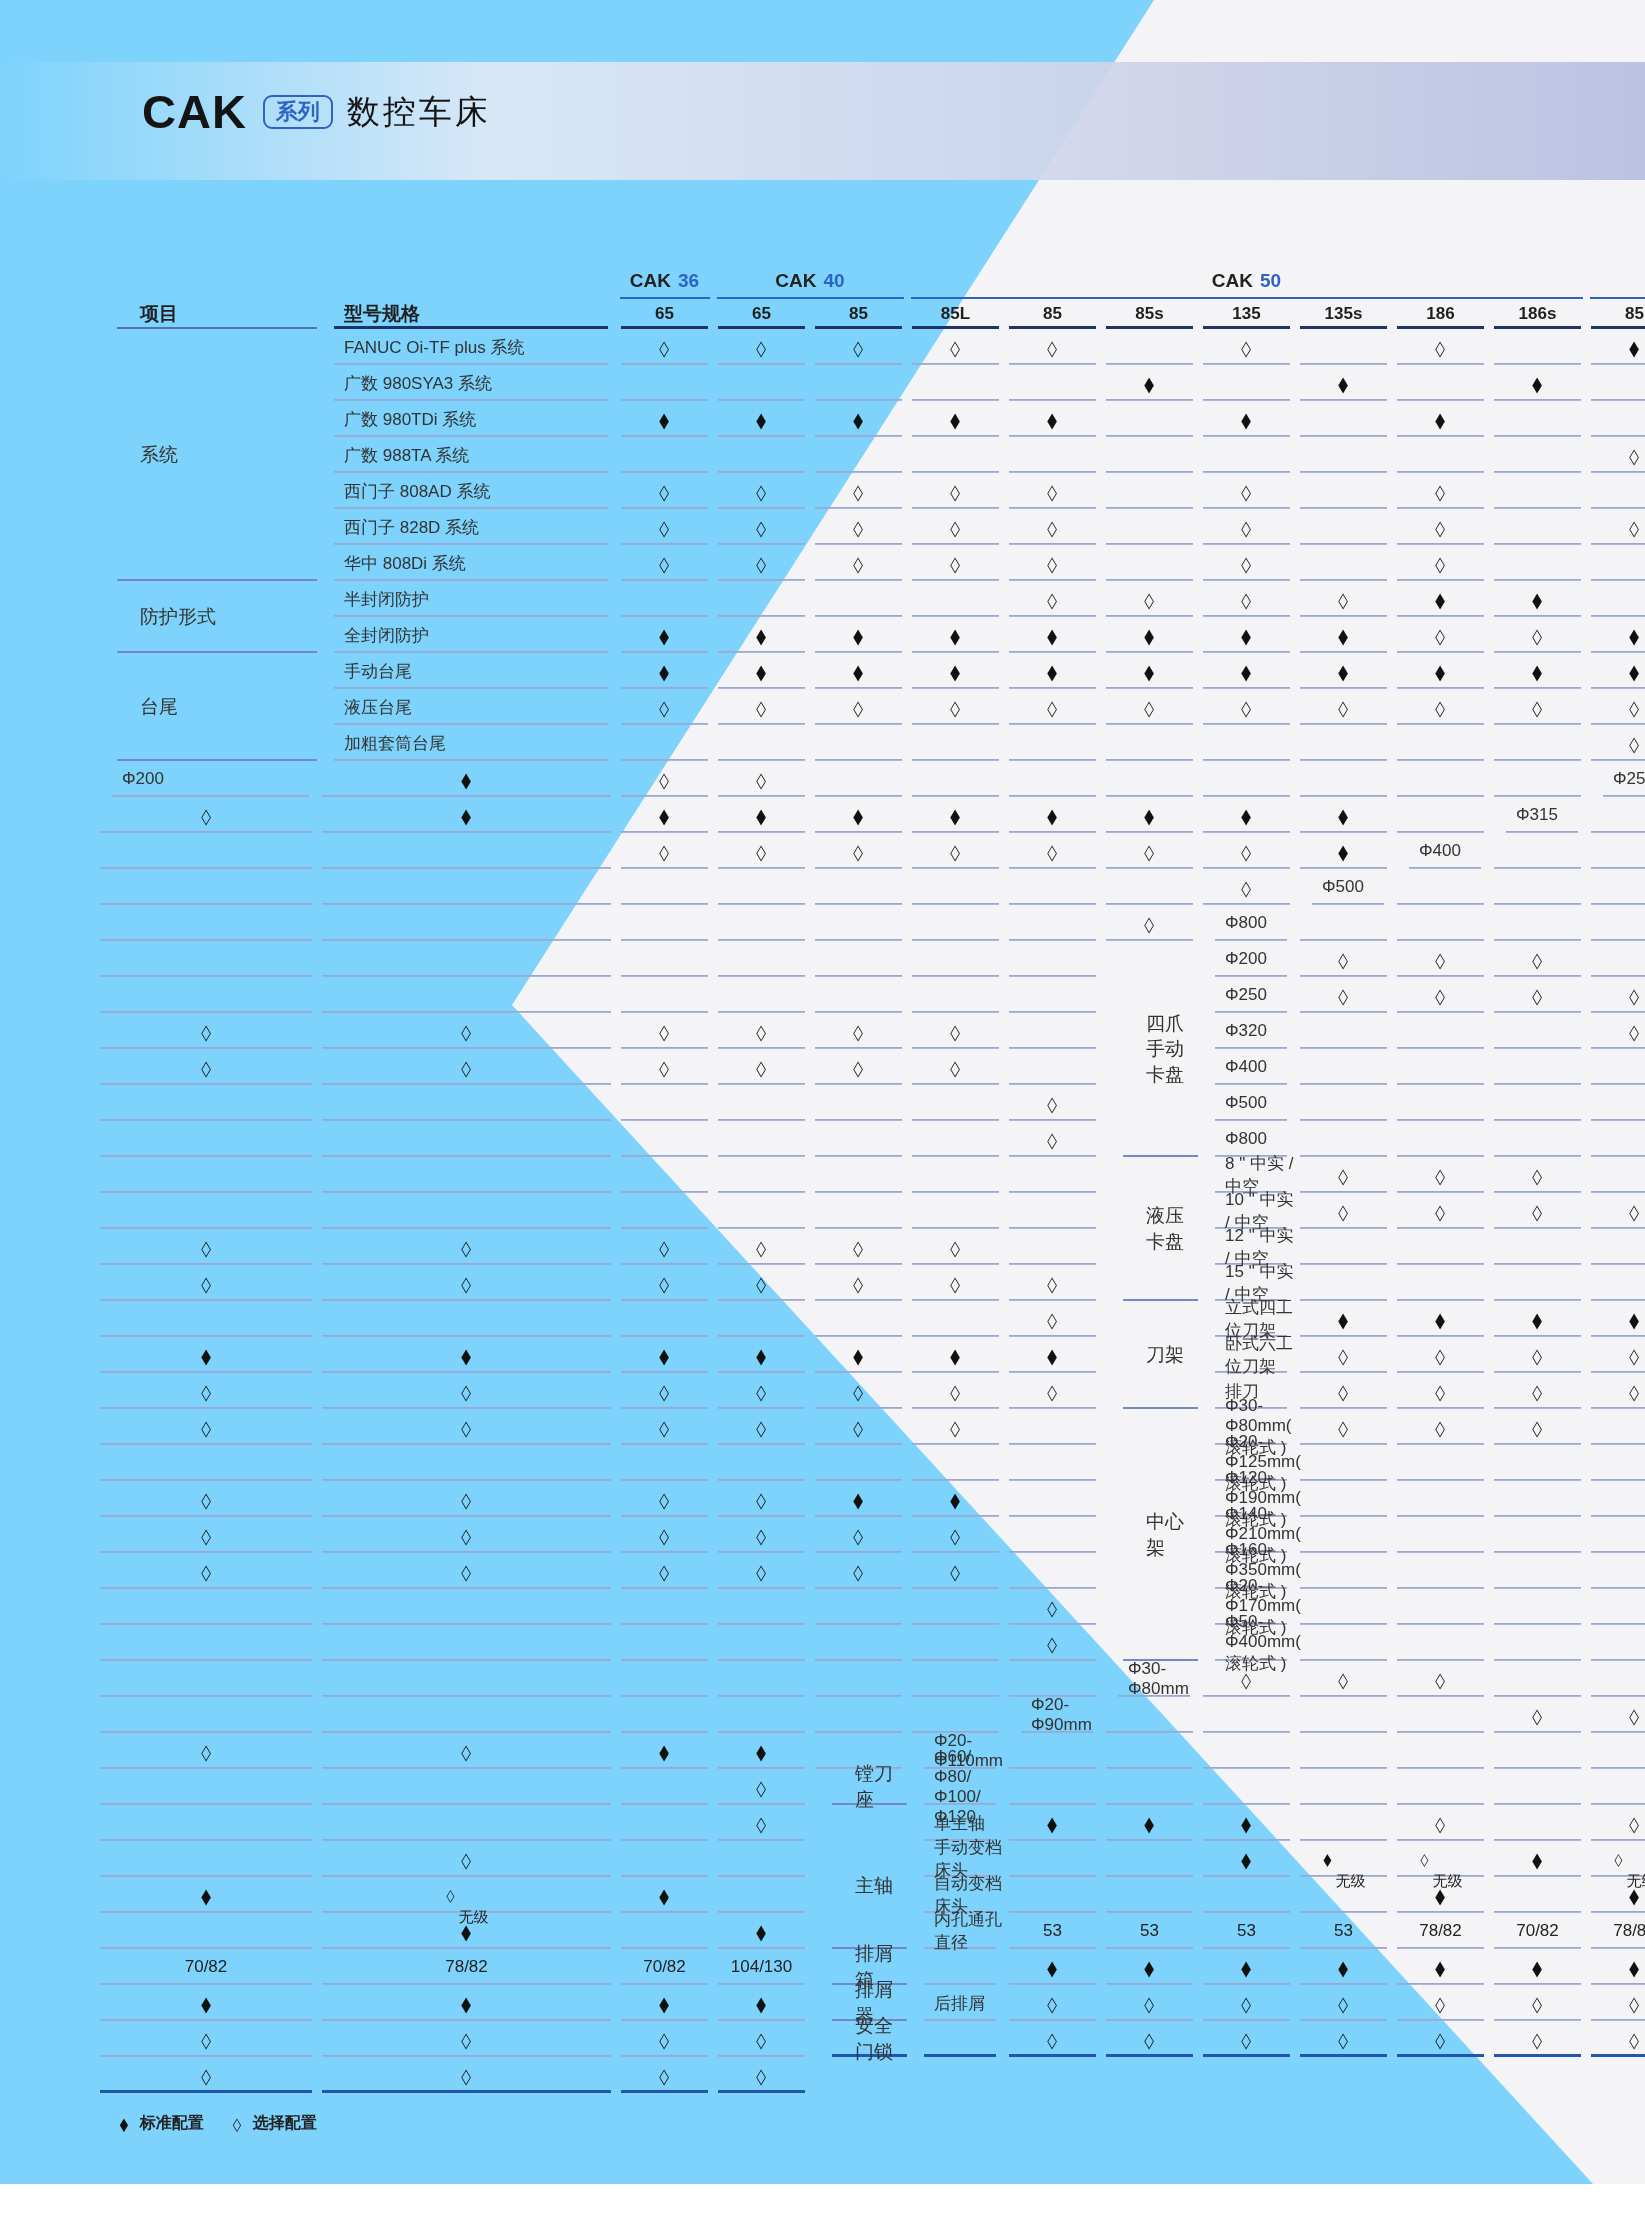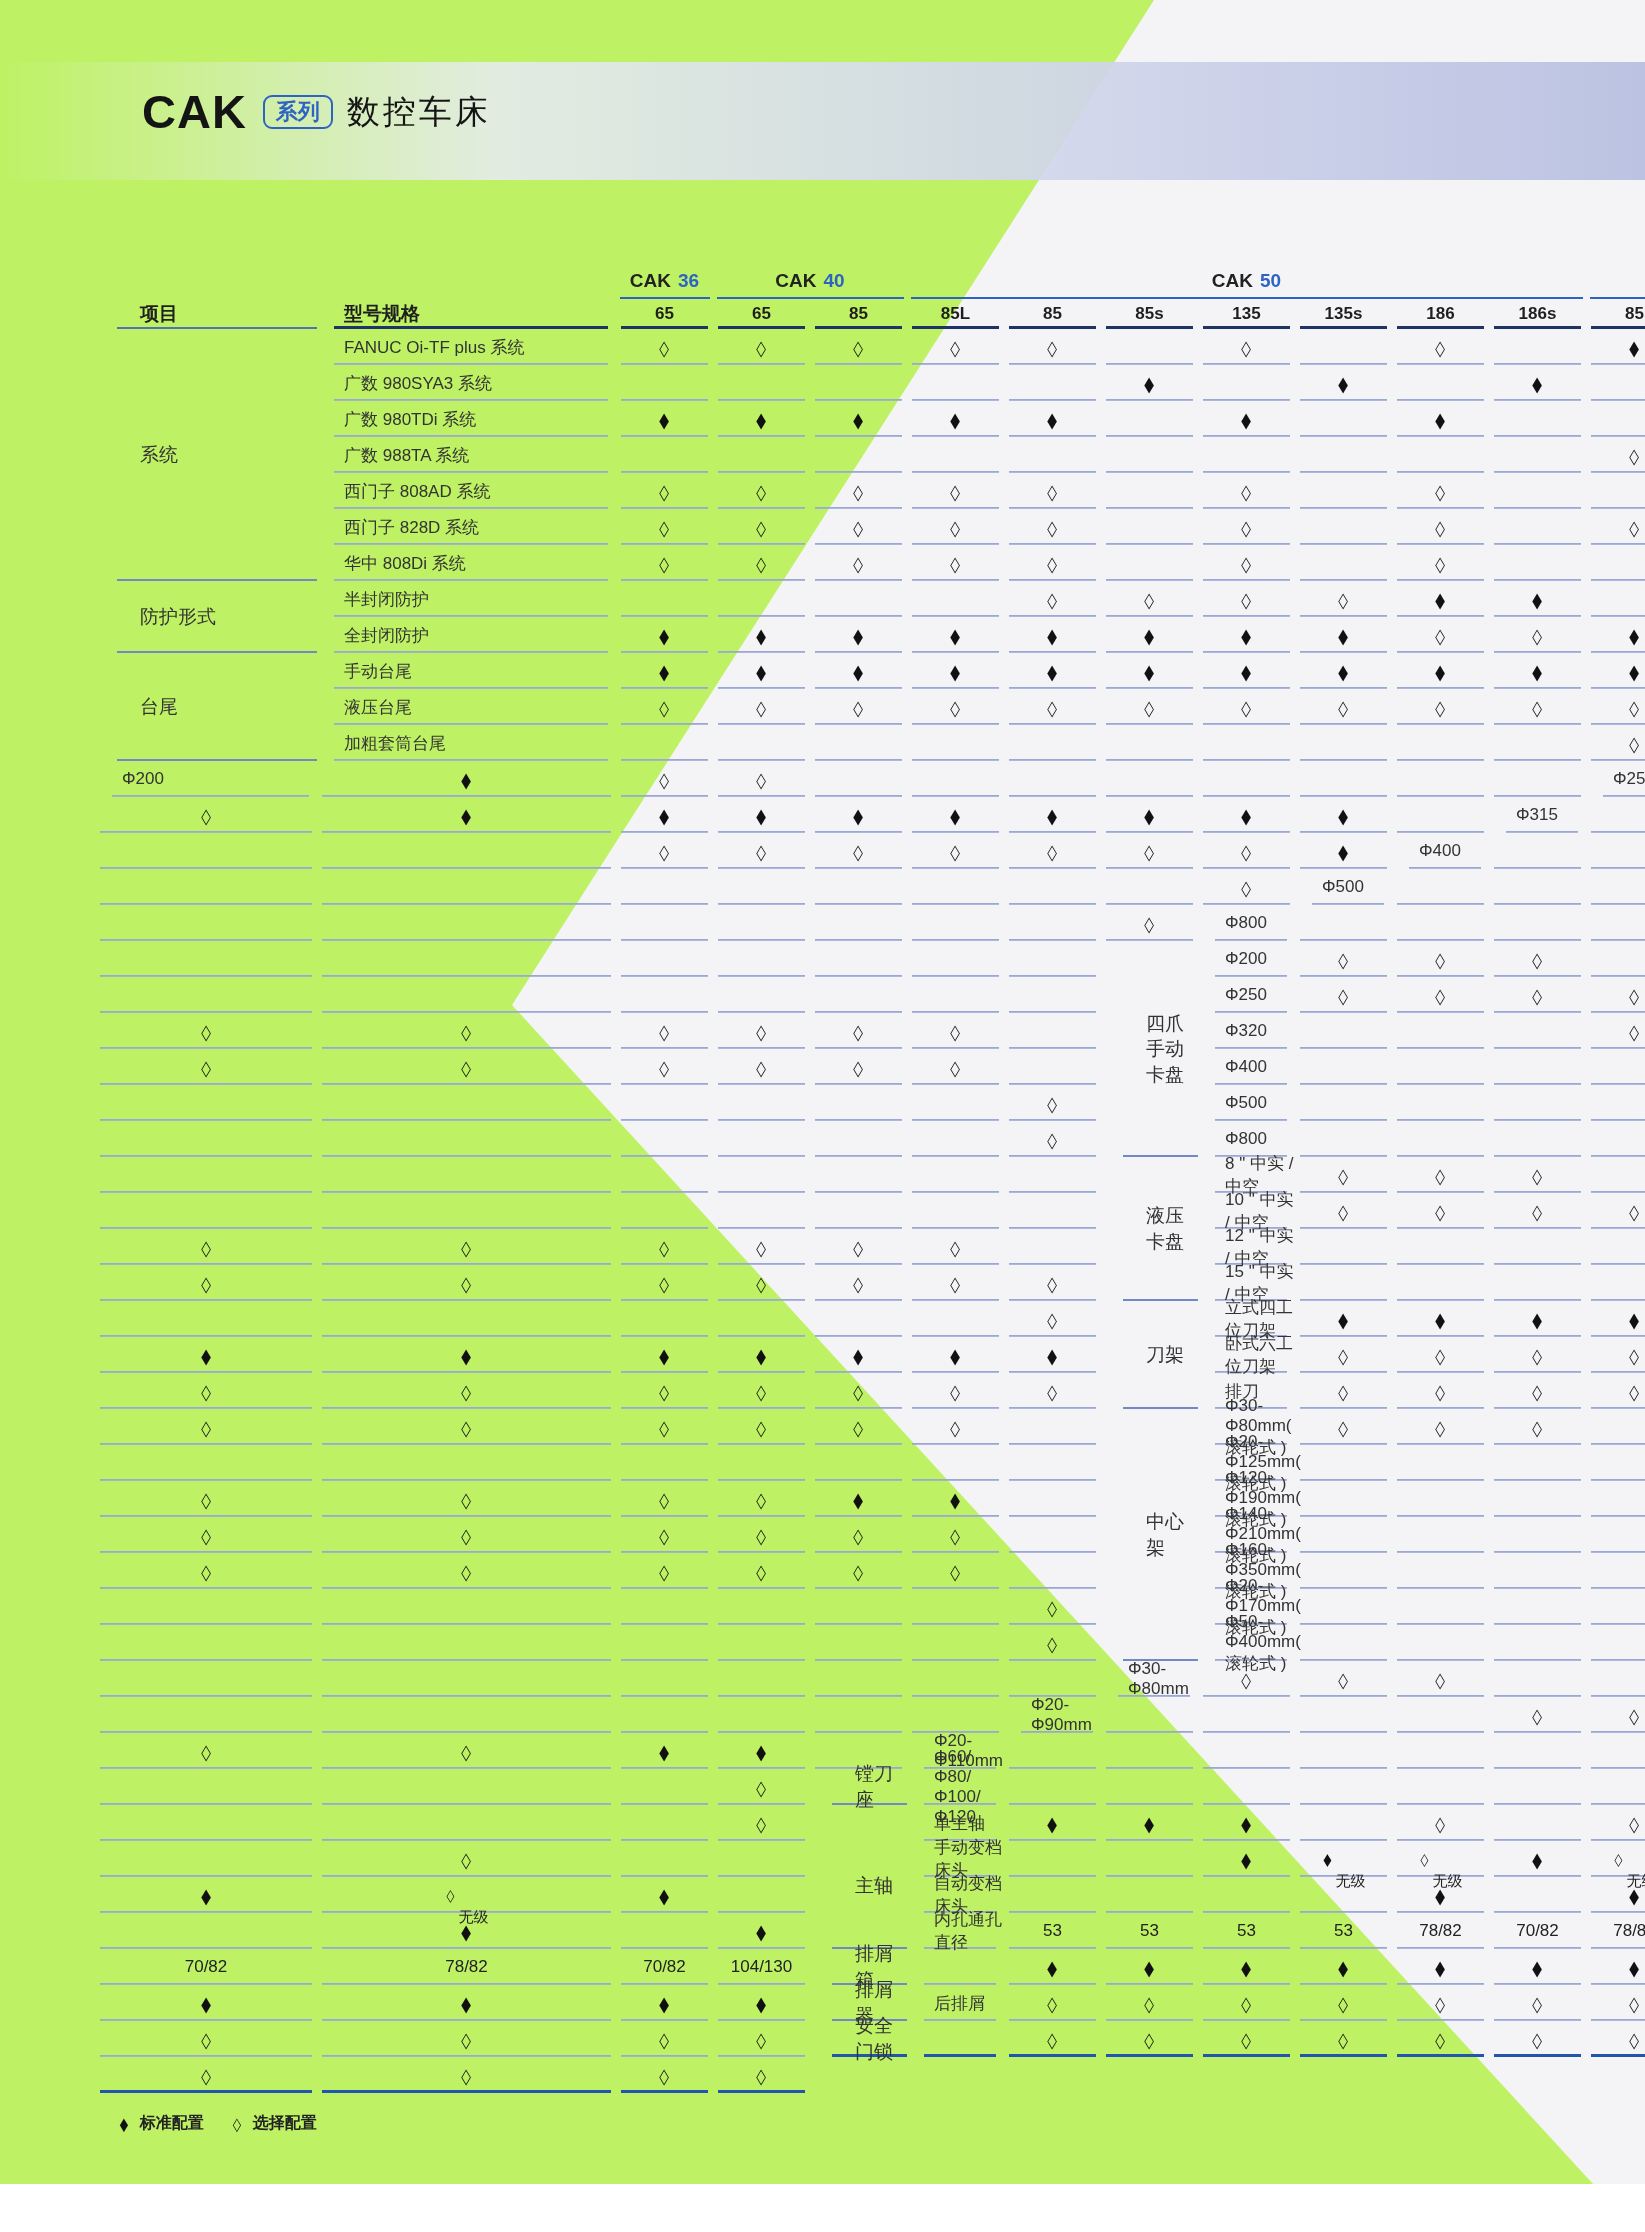--- a/index.html
+++ b/index.html
@@ -1,16 +1,16 @@
 <!DOCTYPE html>
 <html><head>
 <meta charset="utf-8">
 <style>
   html,body{margin:0;padding:0;background:#ffffff;}
-  #page{position:relative;width:1646px;height:2184px;background:#bef264;overflow:hidden;
+  #page{position:relative;width:1646px;height:2184px;background:#7dd3fc;overflow:hidden;
         font-family:"Liberation Sans","DejaVu Sans",sans-serif;color:#2b2b2b;}
   
   .bg-diagonal{position:absolute;left:0;top:0;width:1646px;height:2233px;background:#f4f4f6;
         clip-path:polygon(1154px 0px,1646px 0px,1646px 2233px,1638px 2233px,512px 1005px);}
   .bg-band{position:absolute;left:0;top:62px;width:1646px;height:118px;
         background:linear-gradient(90deg,rgba(238,240,249,0) 0%,rgba(232,235,246,.85) 30%,#bcc3e2 100%);}
   
   .title{position:absolute;left:142px;top:88px;display:flex;align-items:center;}
   .brand{font-size:47px;font-weight:bold;color:#141414;letter-spacing:1px;line-height:1;}
   .badge{margin-left:16px;border:2px solid #2d63c5;border-radius:9px;color:#2d63c5;

